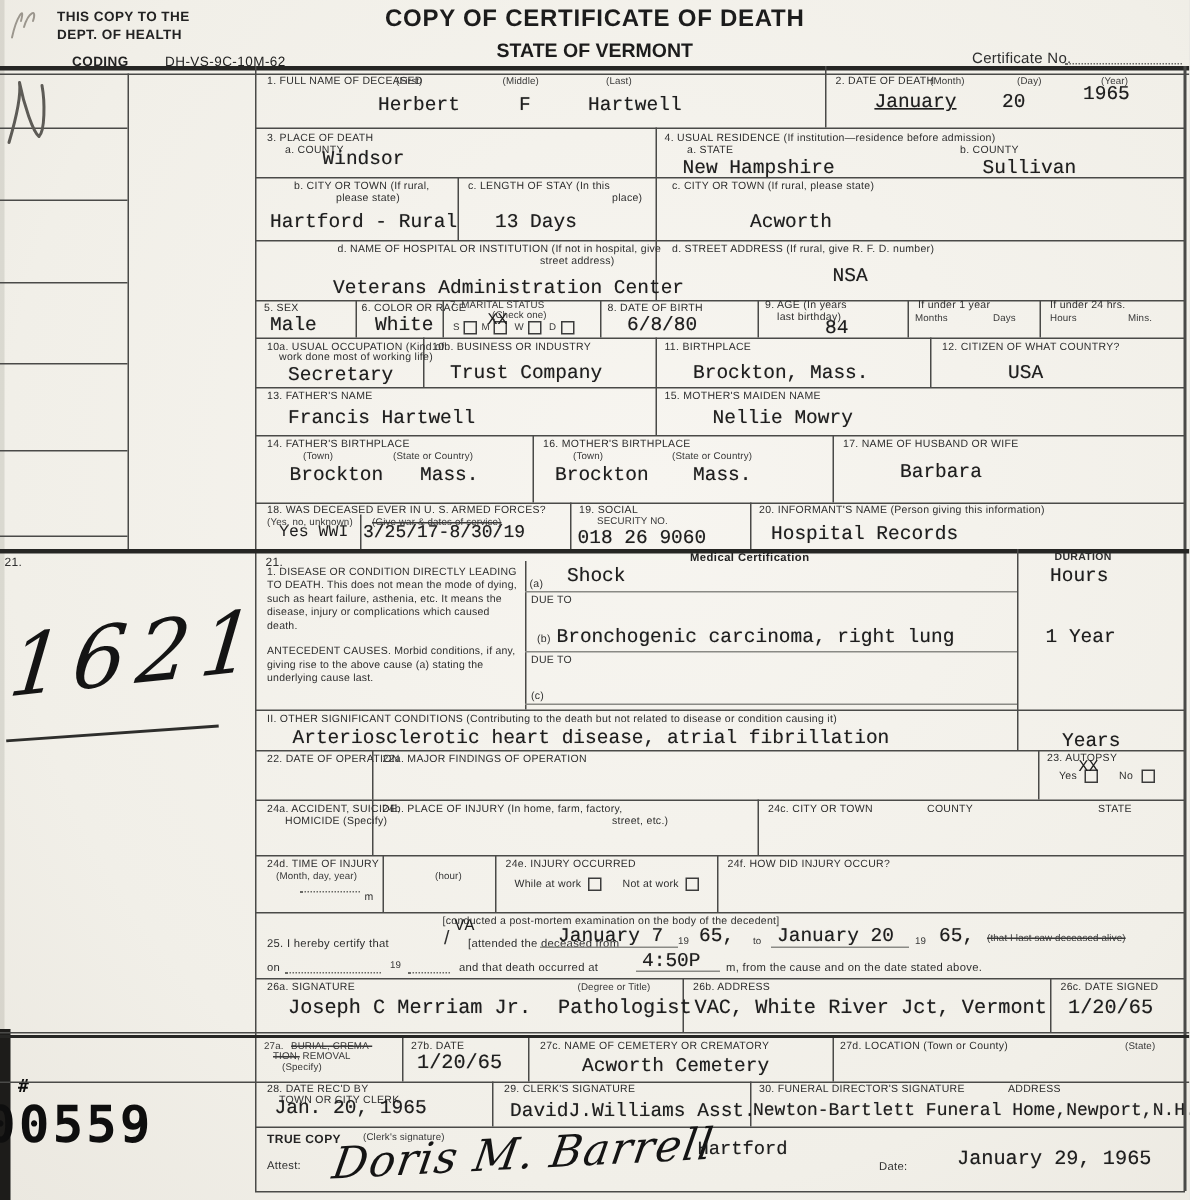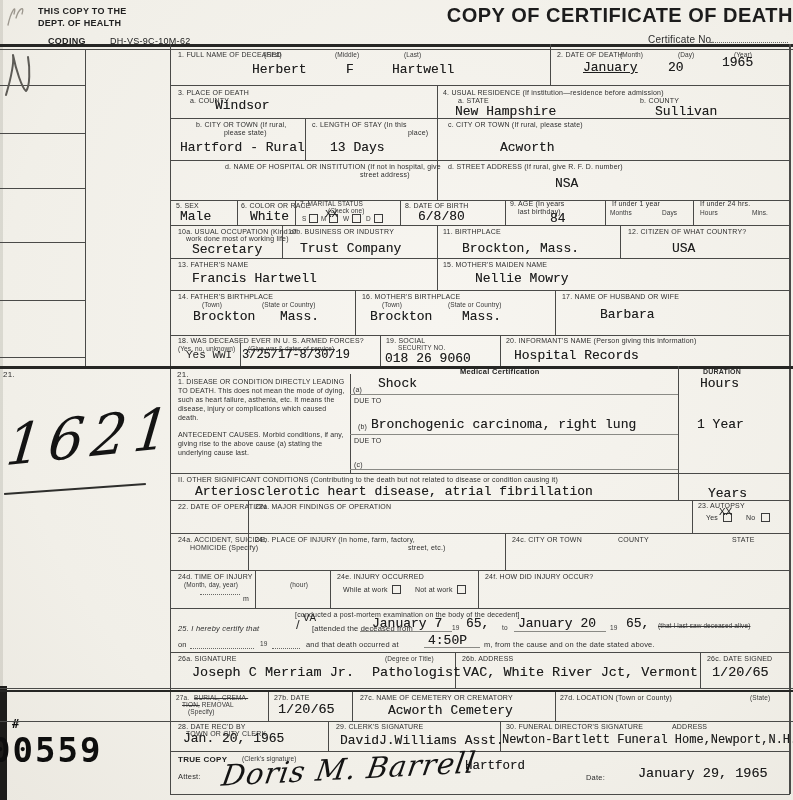--- a/index.html
+++ b/index.html
@@ -29,21 +29,22 @@
 <div id="page">
 
   <div style="position:absolute;left:0;top:0;width:3px;height:800px;background:rgba(60,55,45,.12);"></div>
   <div style="position:absolute;left:0;top:686px;width:7px;height:114px;background:#1d1c1a;"></div>
   <svg style="position:absolute;left:2px;top:1px;" width="30" height="28" viewBox="0 0 30 28">
       <path d="M6,24 C9,10 15,2 12,13 M14,17 C17,7 23,4 20,13" stroke="#9b968d" stroke-width="1.3" fill="none" stroke-linecap="round"></path>
     </svg>
 
   <div class="lbb" style="left:38px;top:6px;font-size:9px;">THIS  COPY  TO  THE</div>
   <div class="lbb" style="left:38px;top:18px;font-size:9px;">DEPT.   OF   HEALTH</div>
-  <div class="title" style="left:0;top:4px;width:793px;text-align:right;font-size:20px;letter-spacing:.5px;">COPY OF CERTIFICATE OF DEATH</div>
+  <div class="title" style="left:0;top:4px;width:793px;text-align:center;font-size:16px;letter-spacing:.5px;">COPY OF CERTIFICATE OF DEATH</div>
+  <div class="title" style="left:0;top:26px;width:793px;text-align:center;font-size:13px;font-weight:bold;">STATE  OF   VERMONT</div>
   <div class="lbb" style="left:48px;top:36px;font-size:9px;">CODING</div>
   <div class="lbb" style="left:110px;top:36px;font-size:9px;font-weight:normal;">DH-VS-9C-10M-62</div>
   <div class="lb" style="left:648px;top:34px;font-size:10px;">Certificate No.</div>
   <div class="dotl" style="left:710px;top:30px;width:78px;height:12px;"></div>
 
   <div class="hvy" style="left:0;top:44px;width:793px;"></div>
   <div class="hl" style="left:0;top:49px;width:793px;"></div>
 
   <div class="vl" style="left:170px;top:44px;height:750px;"></div>
   <div class="vl" style="left:789px;top:44px;height:750px;width:2px;"></div>
@@ -100,20 +101,21 @@
   <div class="tv" style="left:180px;top:140px;">Hartford - Rural</div>
   <div class="lb" style="left:312px;top:121px;">c.   LENGTH OF STAY (In this</div>
   <div class="lb" style="left:408px;top:129px;">place)</div>
   <div class="tv" style="left:330px;top:140px;">13 Days</div>
   <div class="lb" style="left:448px;top:121px;">c.   CITY OR TOWN (If rural, please state)</div>
   <div class="tv" style="left:500px;top:140px;">Acworth</div>
   <div class="hl" style="left:170px;top:160px;width:620px;"></div>
 
   <div class="lb" style="left:225px;top:163px;">d.   NAME OF HOSPITAL OR INSTITUTION (If not in hospital, give</div>
   <div class="lb" style="left:360px;top:171px;">street address)</div>
+  <div class="tv" style="left:222px;top:184px;">Veterans Administration Center</div>
   <div class="lb" style="left:448px;top:163px;">d.   STREET ADDRESS (If rural, give R. F. D. number)</div>
   <div class="tv" style="left:555px;top:176px;">NSA</div>
   <div class="hl" style="left:170px;top:200px;width:620px;"></div>
 
   <div class="vl" style="left:237px;top:200px;height:25px;"></div>
   <div class="vl" style="left:295px;top:200px;height:25px;"></div>
   <div class="vl" style="left:400px;top:200px;height:25px;"></div>
   <div class="vl" style="left:505px;top:200px;height:25px;"></div>
   <div class="vl" style="left:605px;top:200px;height:25px;"></div>
   <div class="vl" style="left:693px;top:200px;height:25px;"></div>
@@ -257,21 +259,21 @@
   <div class="lb" style="left:243px;top:595px;">m</div>
   <div class="lb" style="left:337px;top:573px;">24e.   INJURY OCCURRED</div>
   <div class="lb" style="left:343px;top:586px;">While at work</div>
   <div class="cb" style="left:392px;top:585px;"></div>
   <div class="lb" style="left:415px;top:586px;">Not at work</div>
   <div class="cb" style="left:457px;top:585px;"></div>
   <div class="lb" style="left:485px;top:573px;">24f.   HOW DID INJURY OCCUR?</div>
   <div class="hl" style="left:170px;top:608px;width:620px;"></div>
 
   <div class="lb" style="left:295px;top:611px;">[conducted a post-mortem examination on the body of the decedent]</div>
-  <div class="lb" style="left:178px;top:624px;font-size:7.5px;font-style:italic;">25.    I hereby certify that</div>
+  <div class="lb" style="left:178px;top:624px;font-size:7.5px;">25.    I hereby certify that</div>
   <div class="lb" style="left:296px;top:617px;font-size:13px;">/</div>
   <div class="tvs" style="left:303px;top:612px;">VA</div>
   <div class="lb" style="left:312px;top:624px;font-size:7.5px;">[attended the deceased from</div>
   <div class="tv" style="left:372px;top:616px;">January 7</div>
   <div class="lbx" style="left:452px;top:624px;">19</div>
   <div class="tv" style="left:466px;top:616px;">65,</div>
   <div class="lbx" style="left:502px;top:624px;">to</div>
   <div class="tv" style="left:518px;top:616px;">January 20</div>
   <div class="lbx" style="left:610px;top:624px;">19</div>
   <div class="tv" style="left:626px;top:616px;">65,</div>

